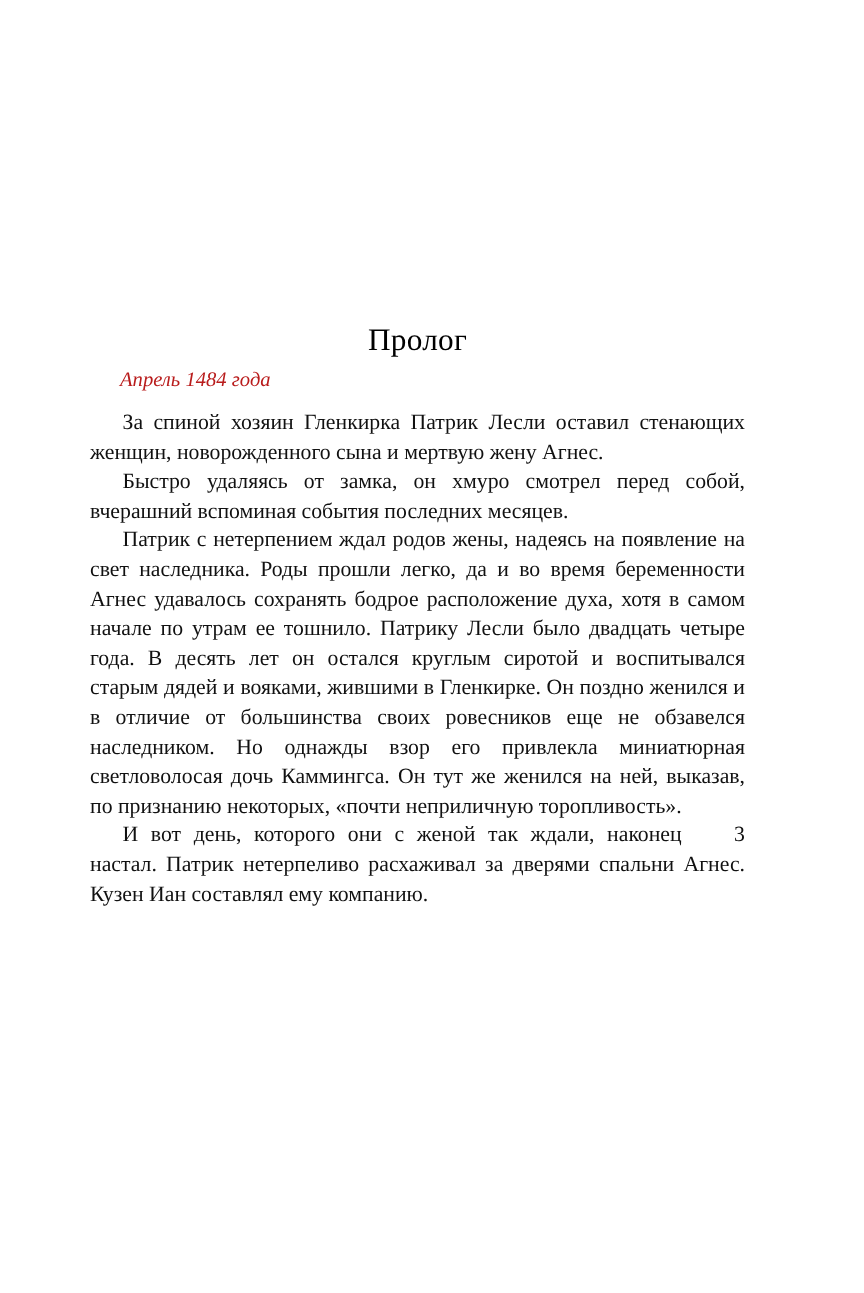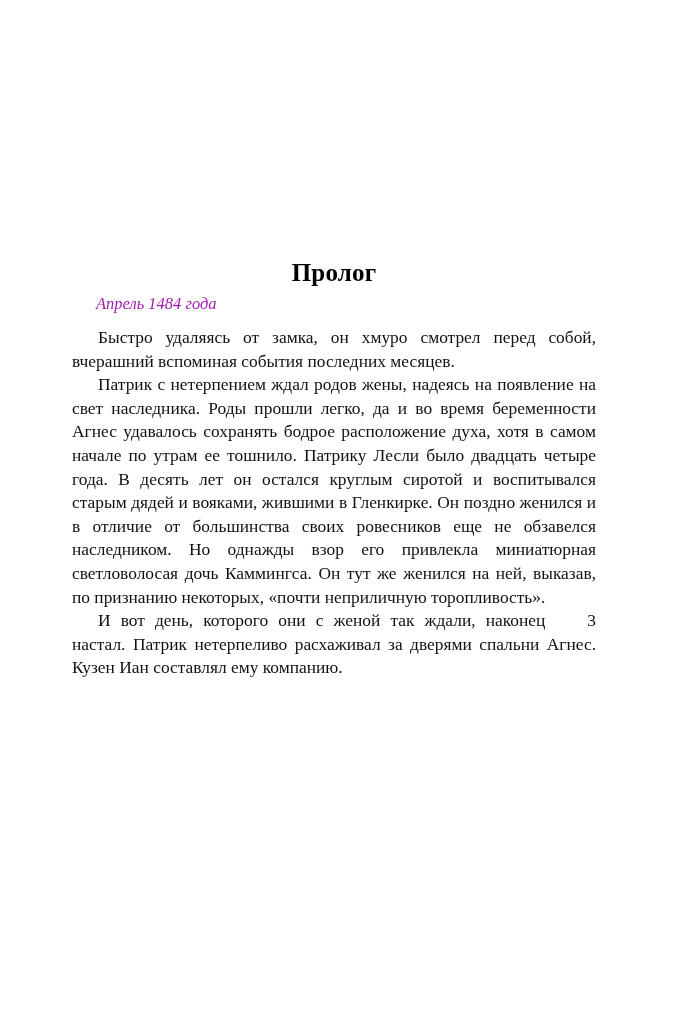--- a/index.html
+++ b/index.html
@@ -30,35 +30,35 @@
   
   .content {
     position: absolute;
     left: 72px;
     top: 258px;
     width: 524px;
   }
 
   .chapter-title {
     font-size: 25px;
-    font-weight: bold;
+    font-weight: normal;
     text-align: center;
     letter-spacing: 0.2px;
     line-height: 30px;
     margin: 0 0 4px 0;
     color: #000000;
   }
 
   .dateline {
     font-style: italic;
     font-size: 16.5px;
     line-height: 24px;
     margin: 0 0 10px 0;
     padding-left: 24px;
-    color: #a21caf;
+    color: #b91c1c;
   }
 
   .body-text p {
     margin: 0;
     font-size: 17.4px;
     line-height: 23.6px;
     text-align: justify;
     text-justify: inter-word;
     text-indent: 26px;
     hyphens: manual;
@@ -81,20 +81,21 @@
 <body>
 
 <div class="page">
   <div class="content">
 
     <h1 class="chapter-title">Пролог</h1>
 
     <p class="dateline">Апрель 1484 года</p>
 
     <div class="body-text">
+      <p>За спиной хозяин Гленкирка Патрик Лесли оставил стенающих женщин, новорожденного сына и мертвую жену Агнес.</p>
       <p>Быстро удаляясь от замка, он хмуро смотрел перед собой, вчерашний вспоминая события последних месяцев.</p>
       <p>Патрик с нетерпением ждал родов жены, надеясь на появление на свет наследника. Роды прошли легко, да и во время беременности Агнес удавалось сохранять бодрое расположение духа, хотя в самом начале по утрам ее тошнило. Патрику Лесли было двадцать четыре года. В десять лет он остался круглым сиротой и воспитывался старым дядей и вояками, жившими в Гленкирке. Он поздно женился и в отличие от большинства своих ровесников еще не обзавелся наследником. Но однажды взор его привлекла миниатюрная светловолосая дочь Каммингса. Он тут же женился на ней, выказав, по признанию некоторых, «почти неприличную торопливость».</p>
       <p class="last-para">
         <span class="folio">3</span>
         <span>И вот день, которого они с женой так ждали, наконец настал. Патрик нетерпеливо расхаживал за дверями спальни Агнес. Кузен Иан составлял ему компанию.</span>
       </p>
     </div>
 
   </div>
 </div>

